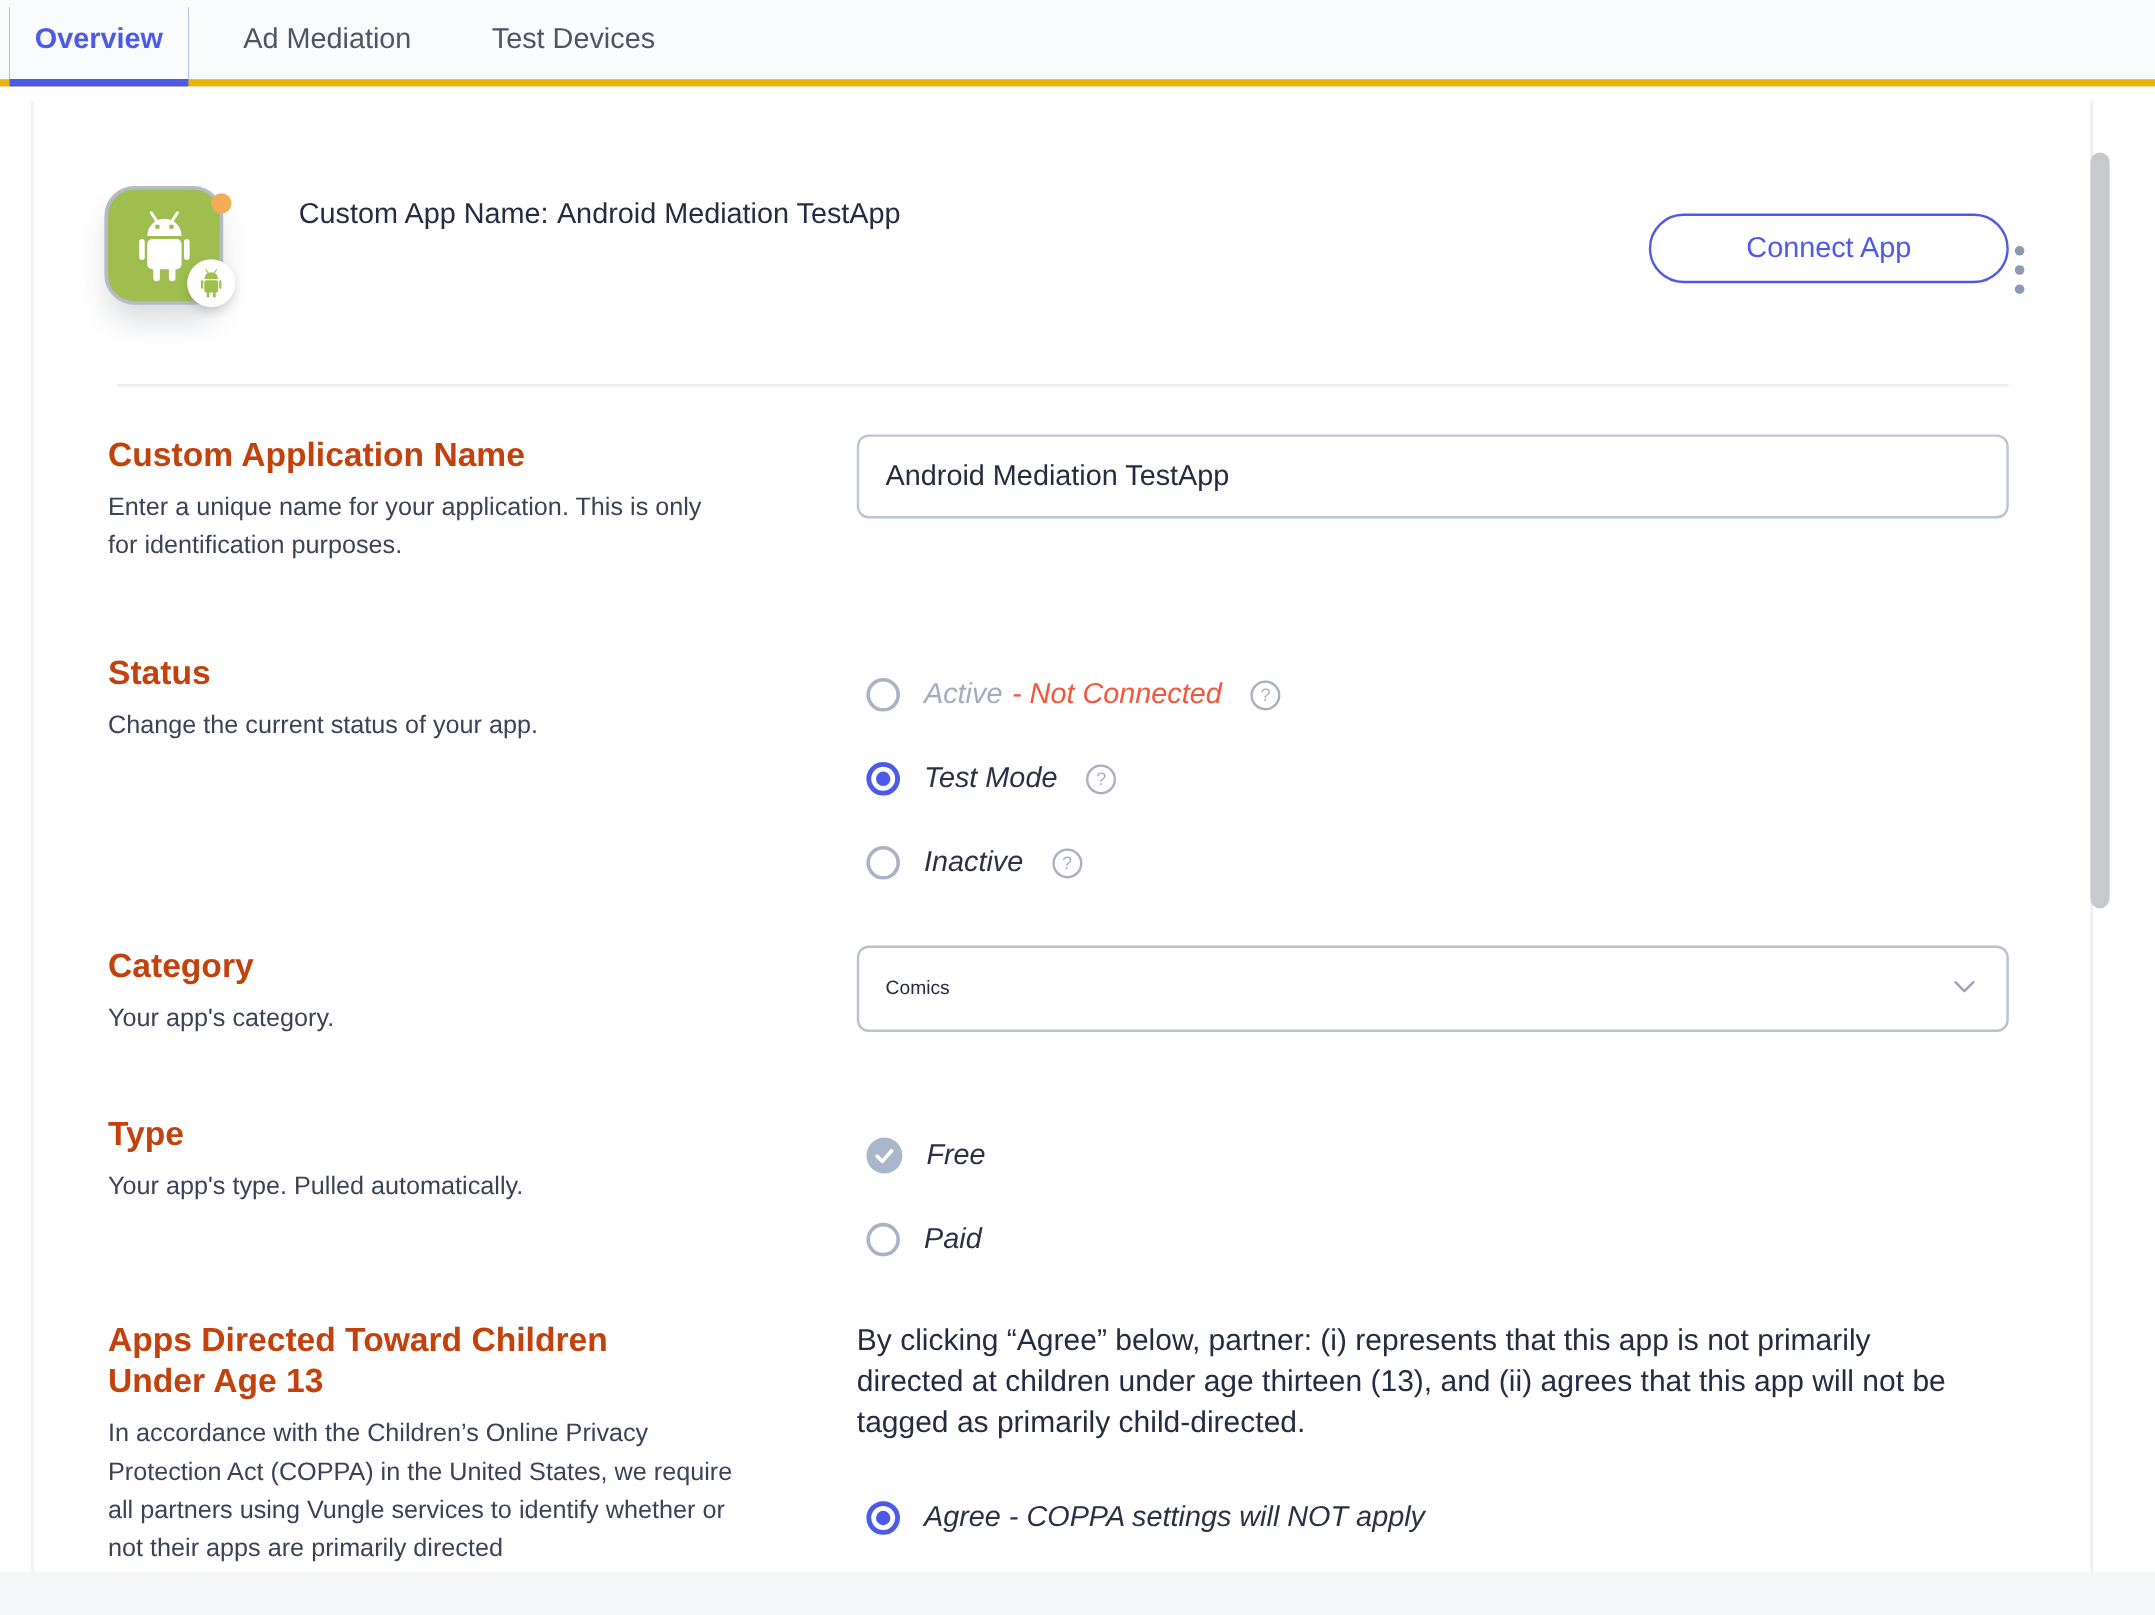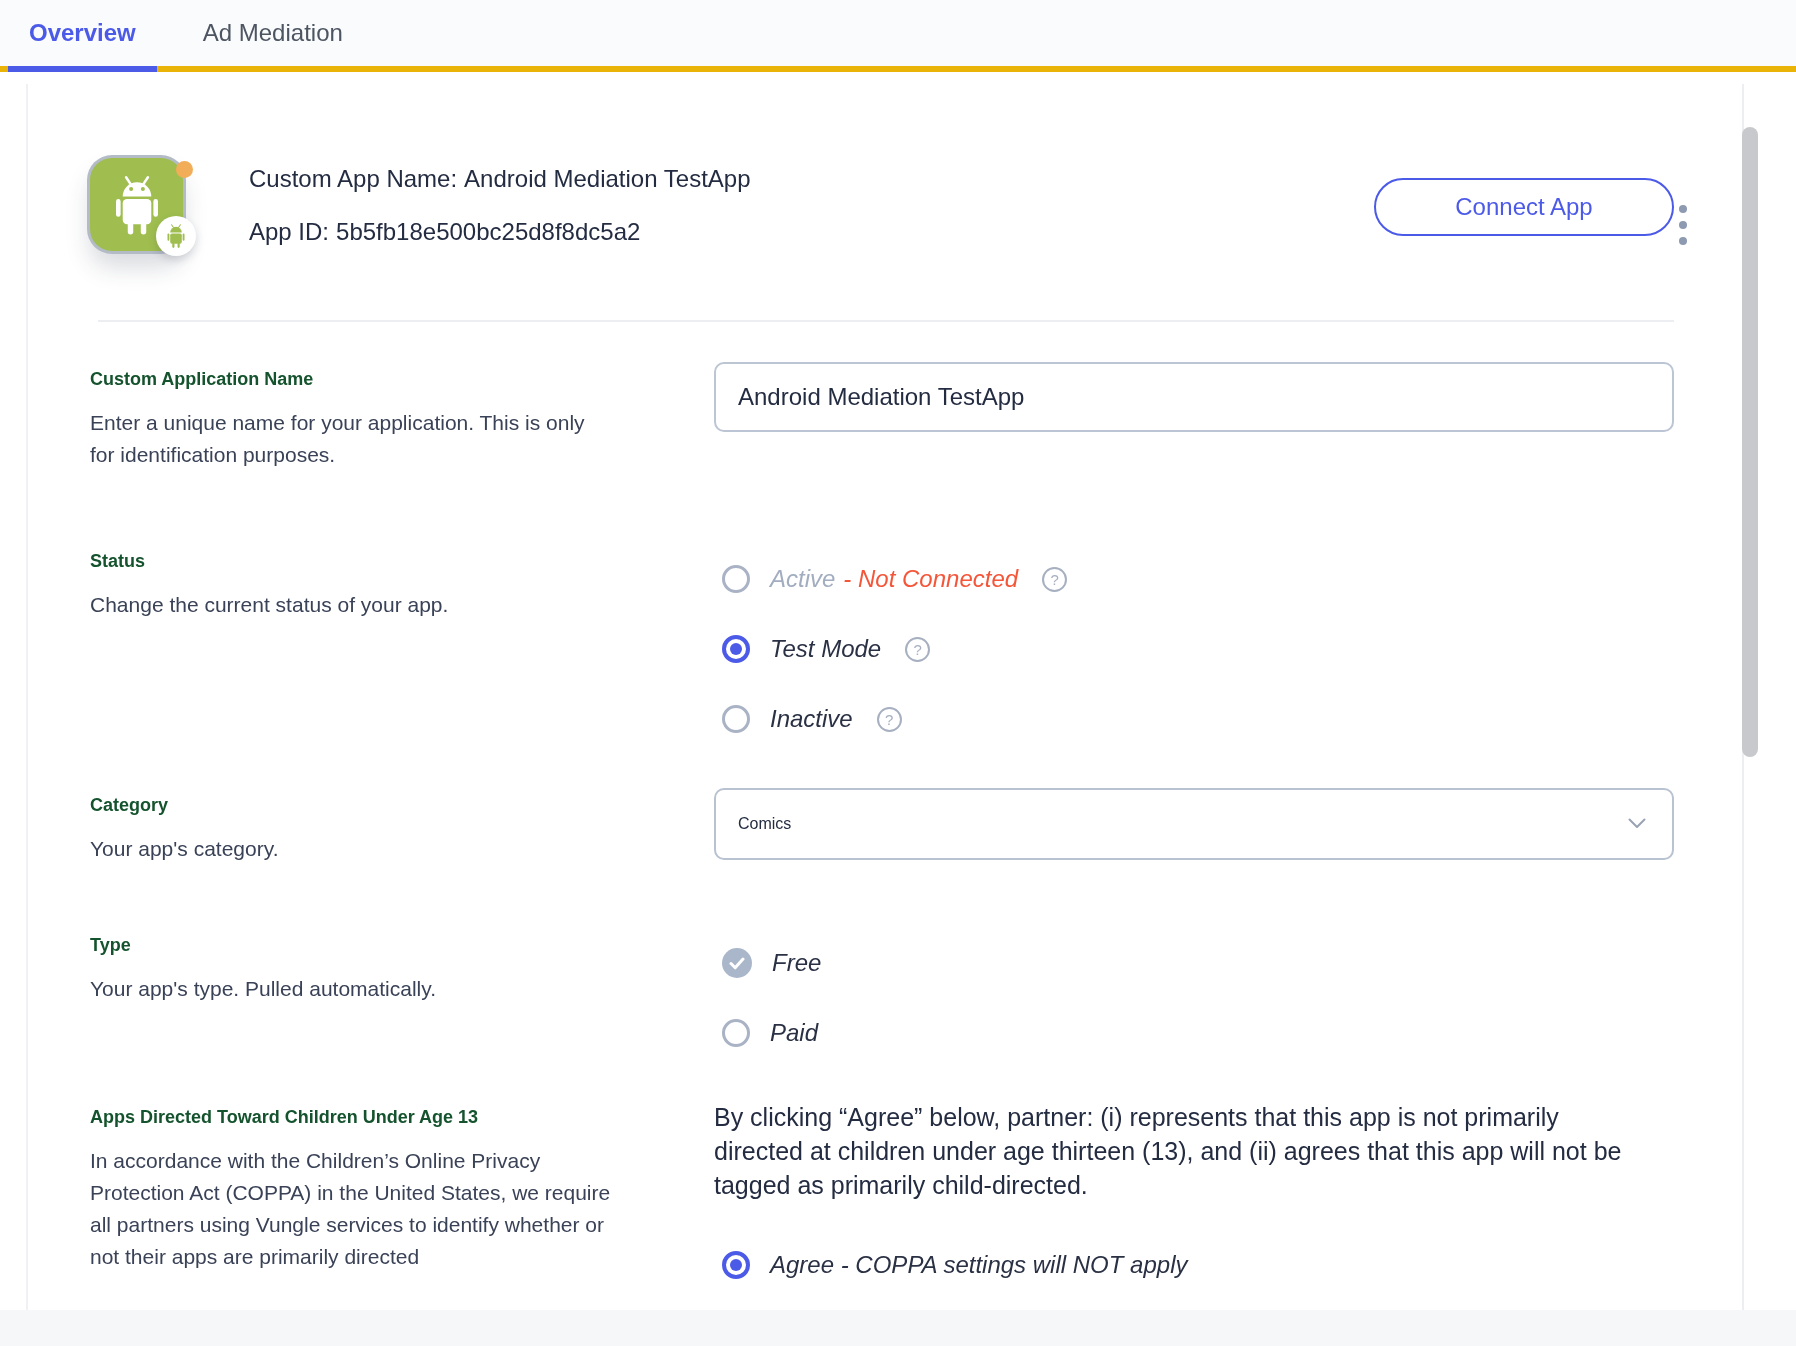--- a/index.html
+++ b/index.html
@@ -43,21 +43,21 @@
     border:2px solid #4c5ae8; border-radius:29px; background:#fff; color:#4c5ae8;
     font-size:24px; font-family:inherit; cursor:pointer; }
   .kebab { position:absolute; top:43px; right:-17px; display:flex; flex-direction:column;
     gap:8px; cursor:pointer; padding:4px; }
   .kebab i { width:8px; height:8px; border-radius:50%; background:#8d9ab2; }
 
   .divider { height:2px; background:#eceef2; margin:69px 0 0 8px; }
 
   
   .row { display:grid; grid-template-columns:624px 1fr; }
-  .row h3 { font-size:18px; font-weight:bold; color:#14532d; max-width:480px;
+  .row h3 { font-size:28px; font-weight:bold; color:#c2410c; max-width:480px;
     line-height:34px; }
   .row .desc { margin-top:11px; font-size:21px; line-height:32px; color:#3a4257;
     max-width:522px; }
   .r1 { margin-top:40px; }
   .r2 { margin-top:73px; }
   .r3 { margin-top:34px; }
   .r4 { margin-top:63px; }
   .r5 { margin-top:32px; }
 
   .text-input { width:100%; height:70px; border:2px solid #bcc5d3; border-radius:10px;
@@ -85,20 +85,21 @@
 
   .agree-text { font-size:25px; line-height:34px; color:#242c42; max-width:940px; }
   .coppa-opts { margin-top:28px; }
 </style>
 </head>
 <body>
 
 <div class="tabbar">
   <div class="tab active">Overview</div>
   <div class="tab">Ad Mediation</div>
+  <div class="tab">Test Devices</div>
 </div>
 
 <div class="card">
 
   <div class="app-header">
     <div class="app-icon">
       <div class="tile">
         <svg viewBox="0 0 100 100" aria-hidden="true">
           <g fill="#ffffff">
             <path d="M33 40 a17 17 0 0 1 34 0 z"></path>
@@ -128,23 +129,20 @@
           <line x1="37" y1="17" x2="43" y2="26" stroke="#9fbe4f" stroke-width="3" stroke-linecap="round"></line>
           <line x1="63" y1="17" x2="57" y2="26" stroke="#9fbe4f" stroke-width="3" stroke-linecap="round"></line>
         </svg>
       </span>
     </div>
 
     <div class="app-titles">
       <div>
         <span class="lbl">Custom App Name:</span><span>Android Mediation TestApp</span>
       </div>
-      <div class="line2">
-        <span class="lbl">App ID:</span><span>5b5fb18e500bc25d8f8dc5a2</span>
-      </div>
     </div>
 
     <button class="connect-btn">Connect App</button>
 
     <div class="kebab">
       <i></i>
         <i></i>
         <i></i>
     </div>
   </div>

